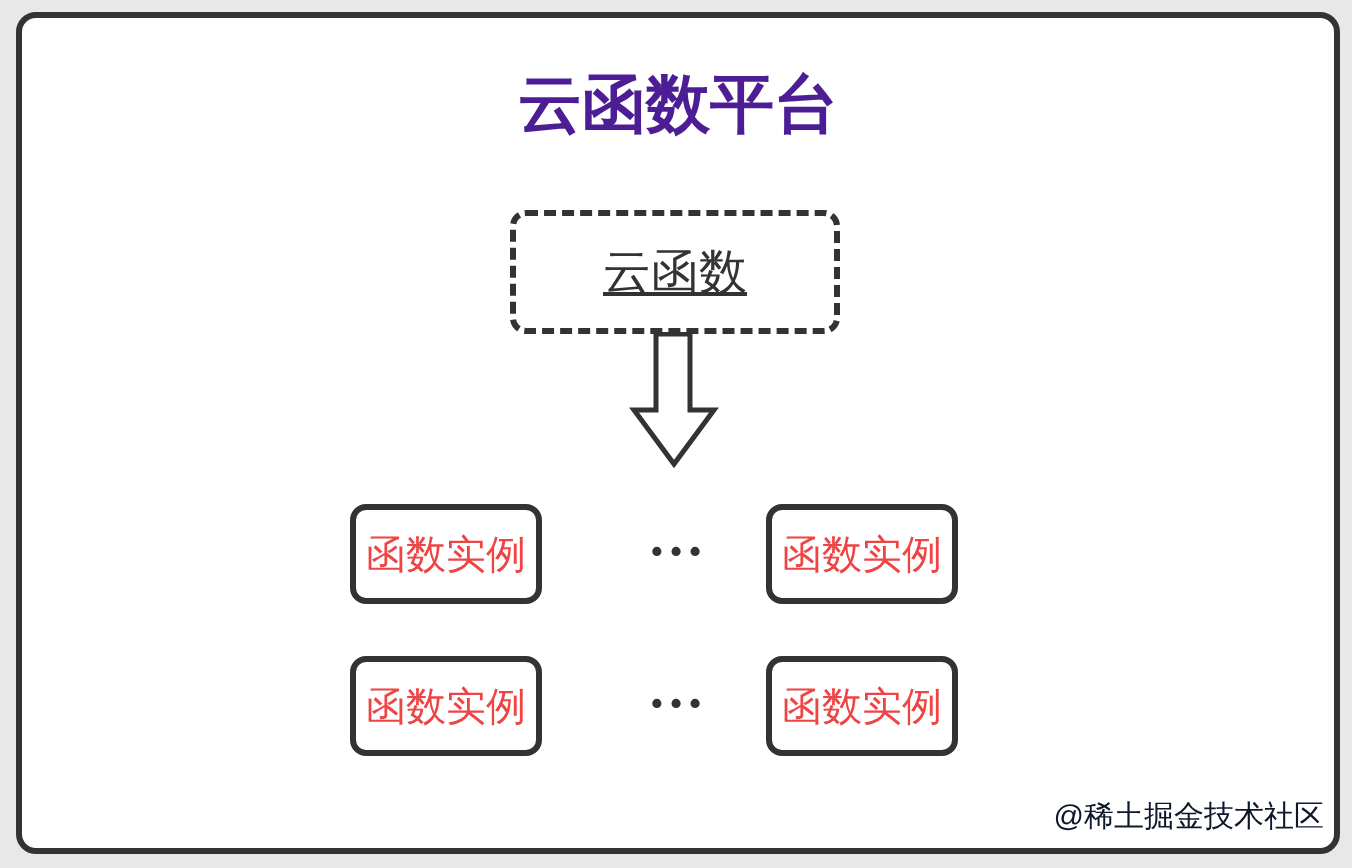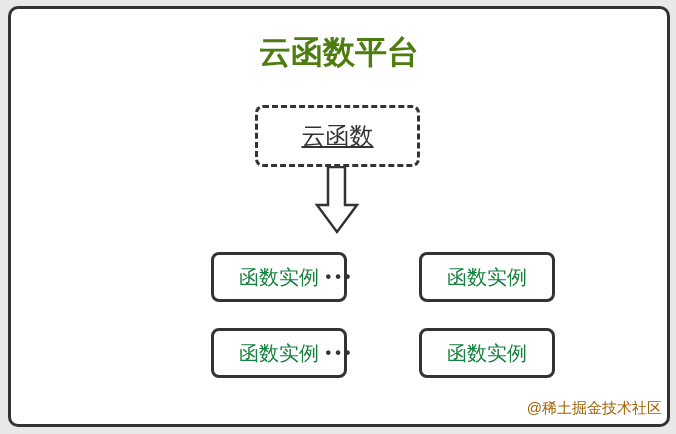--- a/index.html
+++ b/index.html
@@ -26,21 +26,21 @@
     border-radius: 10px;
   }
   .title {
     position: absolute;
     left: 0;
     top: 22px;
     width: 100%;
     text-align: center;
     font-size: 32px;
     font-weight: bold;
-    color: #4d7c0f;
+    color: #4c1d95;
     letter-spacing: 0px;
   }
   .cloud-fn-box {
     position: absolute;
     left: 244px;
     top: 96px;
     width: 165px;
     height: 62px;
     box-sizing: border-box;
     border: 3px dashed #333333;
@@ -55,32 +55,31 @@
   }
   .arrow-svg {
     position: absolute;
     left: 303px;
     top: 157px;
     width: 46px;
     height: 70px;
   }
   .instance-box {
     position: absolute;
-    width: 136px;
+    width: 96px;
     height: 50px;
     box-sizing: border-box;
     border: 3px solid #333333;
     border-radius: 8px;
     display: flex;
     align-items: center;
     justify-content: center;
     font-size: 20px;
-    color: #15803d;
+    color: #ef4444;
     background: #ffffff;
-    margin-left: 36px;
   }
   .row1-left  { left: 164px; top: 243px; }
   .row1-right { left: 372px; top: 243px; }
   .row2-left  { left: 164px; top: 319px; }
   .row2-right { left: 372px; top: 319px; }
   .ellipsis {
     position: absolute;
     left: 292px;
     width: 70px;
     height: 50px;
@@ -93,21 +92,21 @@
     text-indent: 4px;
     color: #333333;
   }
   .ellipsis-row1 { top: 243px; }
   .ellipsis-row2 { top: 319px; }
   .watermark {
     position: absolute;
     right: 5px;
     bottom: 6px;
     font-size: 15px;
-    color: #a16207;
+    color: #0f172a;
   }
 </style>
 </head>
 <body>
 
 <div class="stage">
   <div class="card">
 
     <div class="title">云函数平台</div>
 

